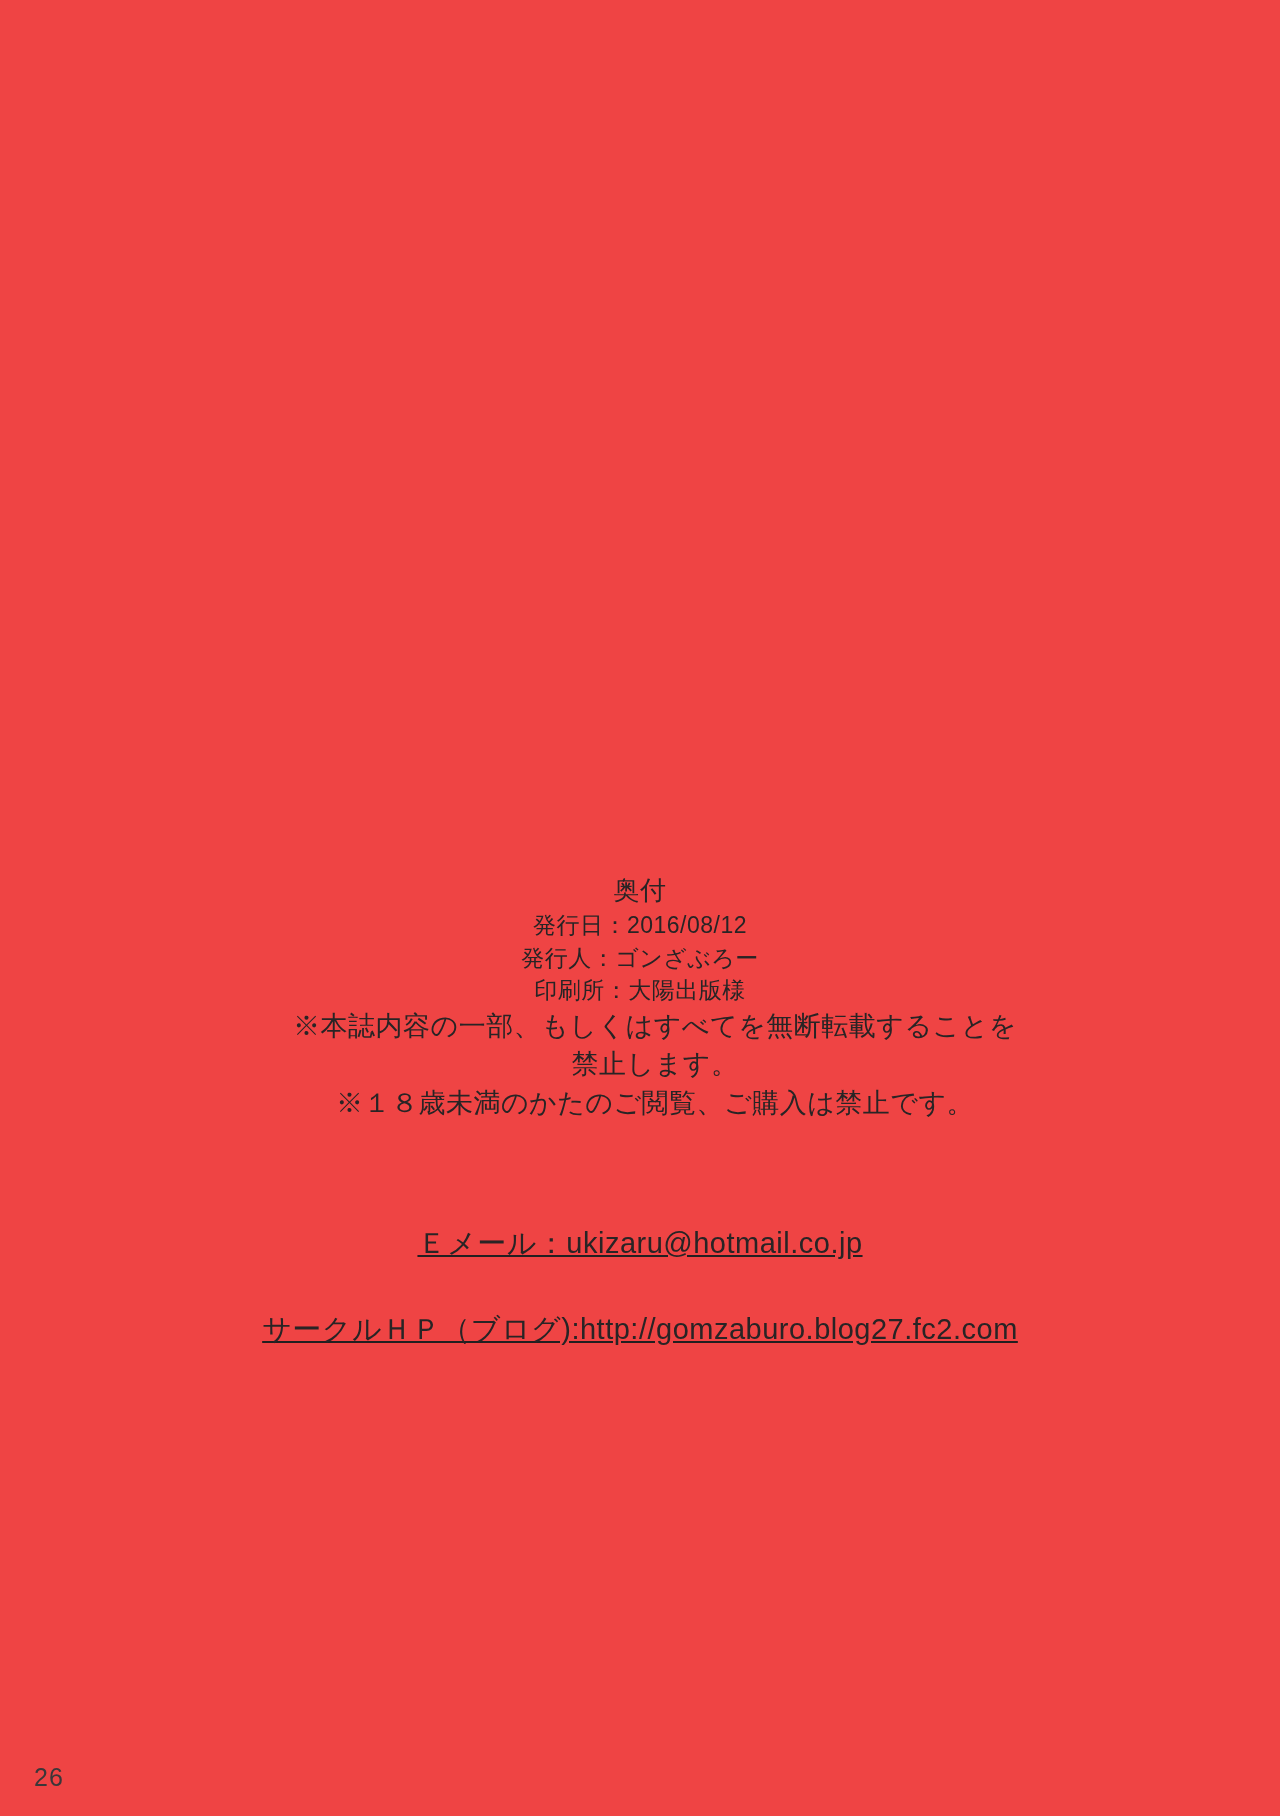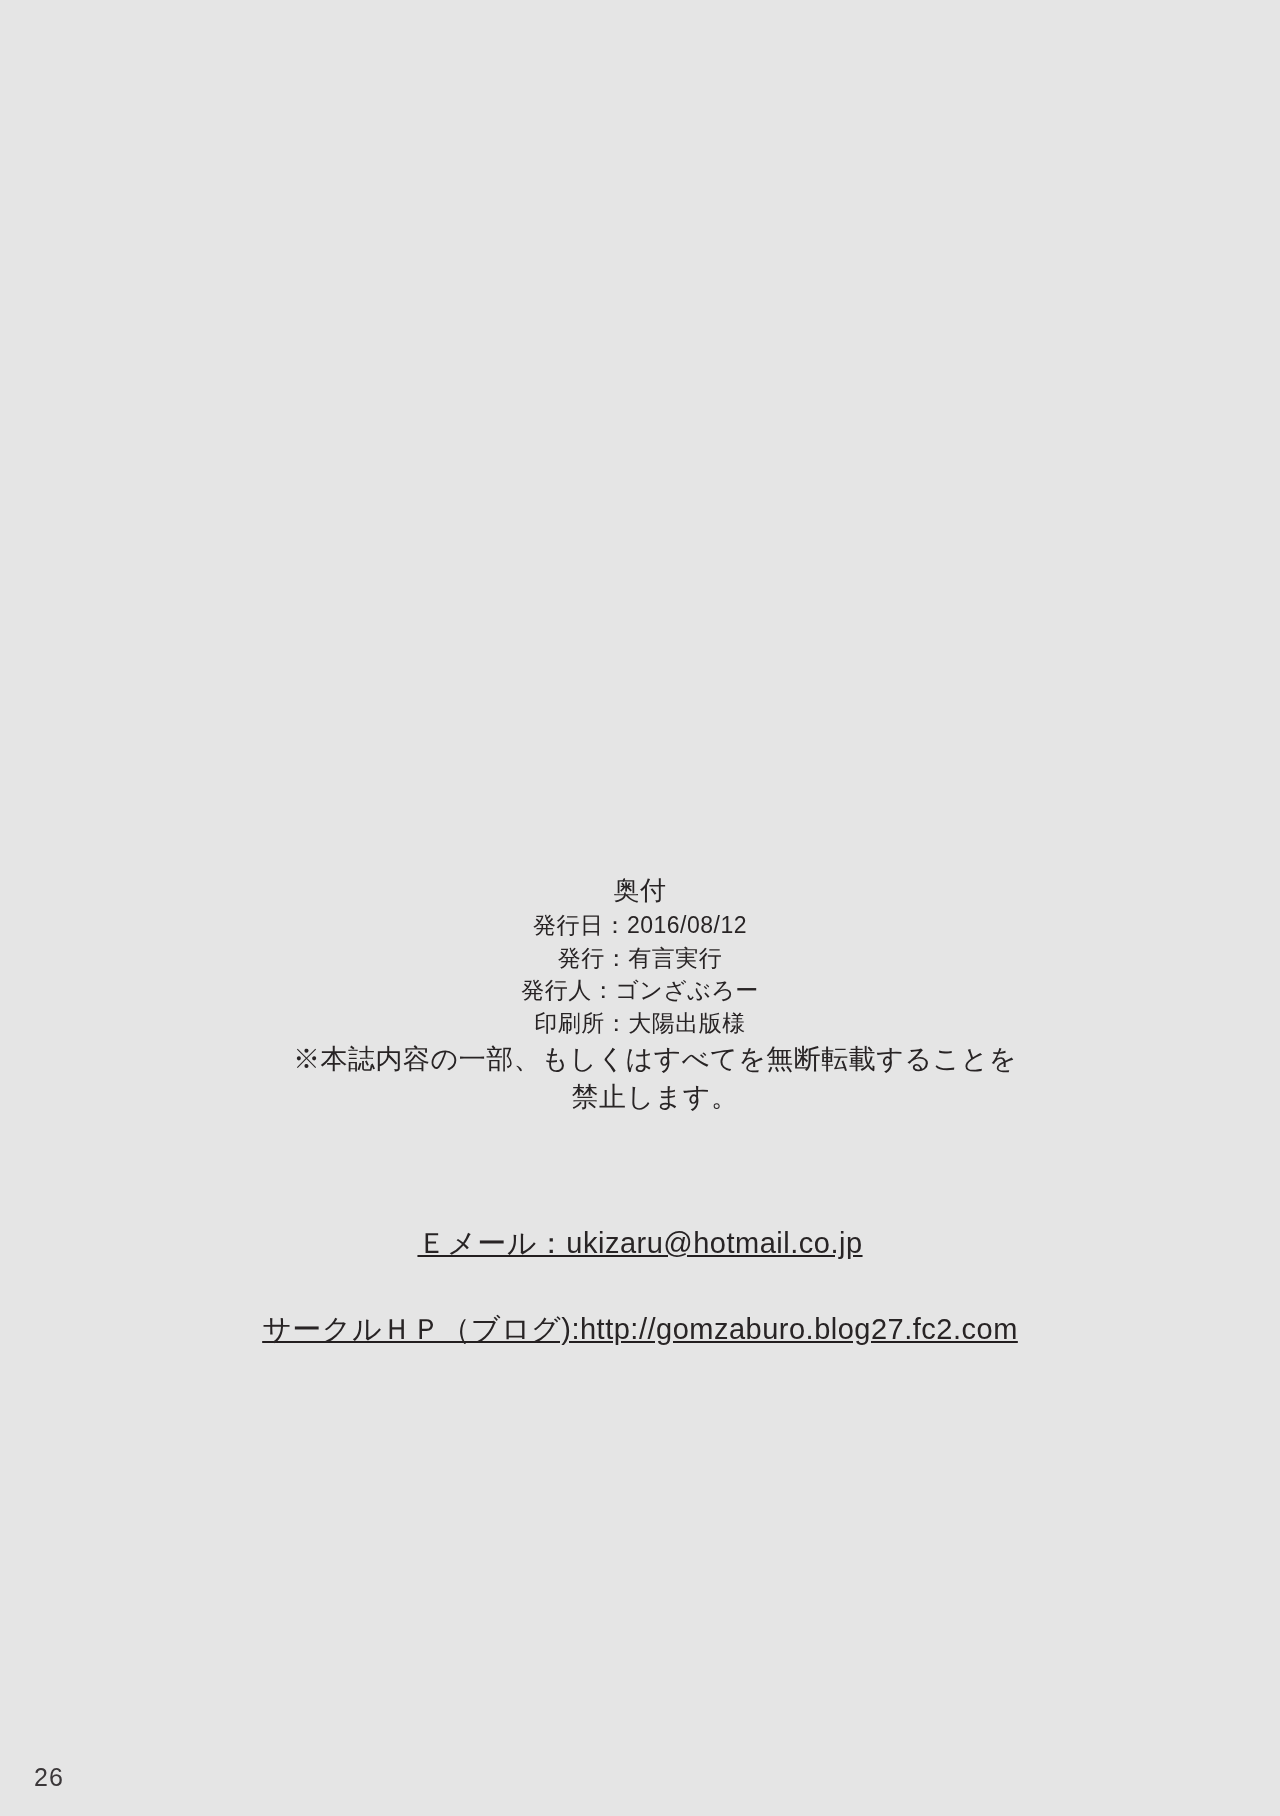--- a/index.html
+++ b/index.html
@@ -12,21 +12,21 @@
     height: 1816px;
     position: relative;
     font-family: "Liberation Sans", sans-serif;
     color: #231f20;
     overflow: hidden;
   }
 
   .page {
     position: absolute;
     inset: 0;
-    background: #e5e5e5;
+    background: #ef4444;
     padding-left: 24px;
   }
 
   
   .colophon {
     position: absolute;
     left: 0;
     right: 0;
     top: 872px;
     text-align: center;
@@ -79,25 +79,25 @@
   }
 </style>
 </head>
 <body>
 
 <div class="page">
 
   <div class="colophon">
     <div class="line heading">奥付</div>
     <div class="line">発行日：2016/08/12</div>
-    <div class="line">発行：有言実行</div>
     <div class="line">発行人：ゴンざぶろー</div>
     <div class="line">印刷所：大陽出版様</div>
     <div class="line notice">※本誌内容の一部、もしくはすべてを無断転載することを</div>
     <div class="line notice">禁止します。</div>
+    <div class="line notice">※１８歳未満のかたのご閲覧、ご購入は禁止です。</div>
   </div>
 
   <div class="contact">
     <div class="email">Ｅメール：ukizaru@hotmail.co.jp</div>
     <div class="hp">サークルＨＰ（ブログ):http://gomzaburo.blog27.fc2.com</div>
   </div>
 
   <div class="page-number">26</div>
 
 </div>

